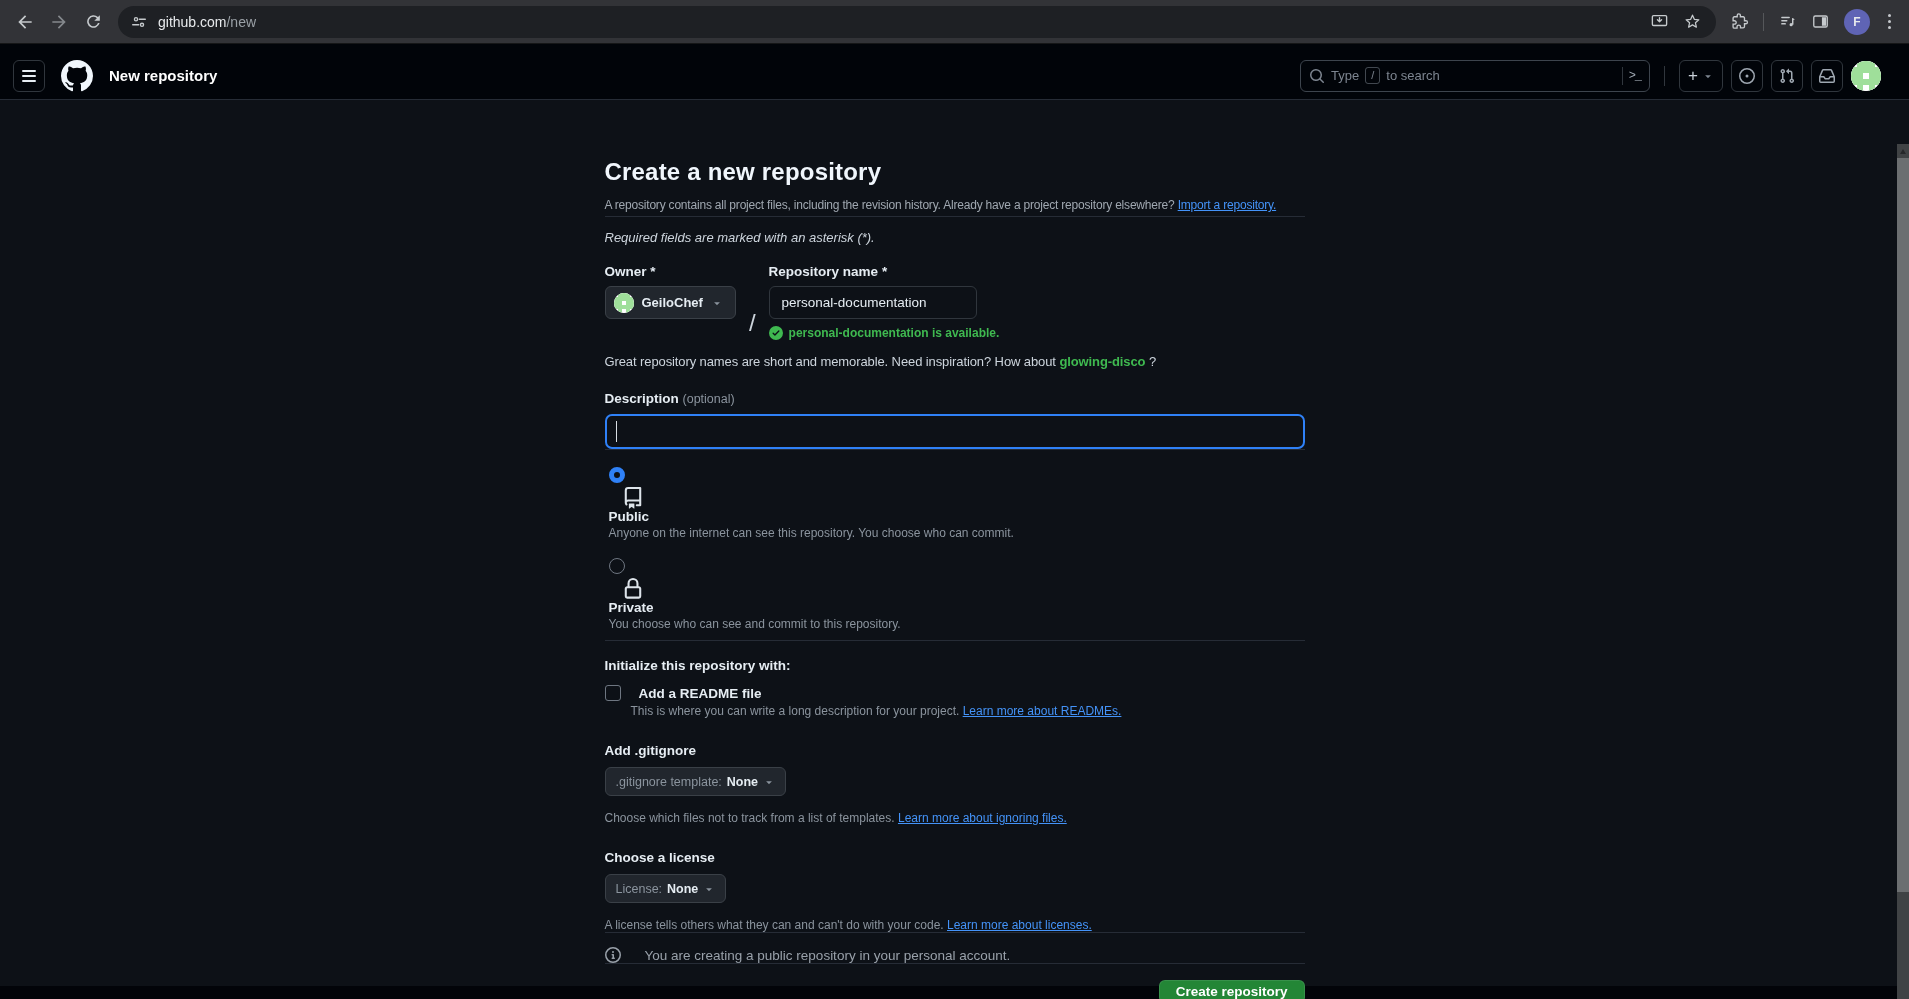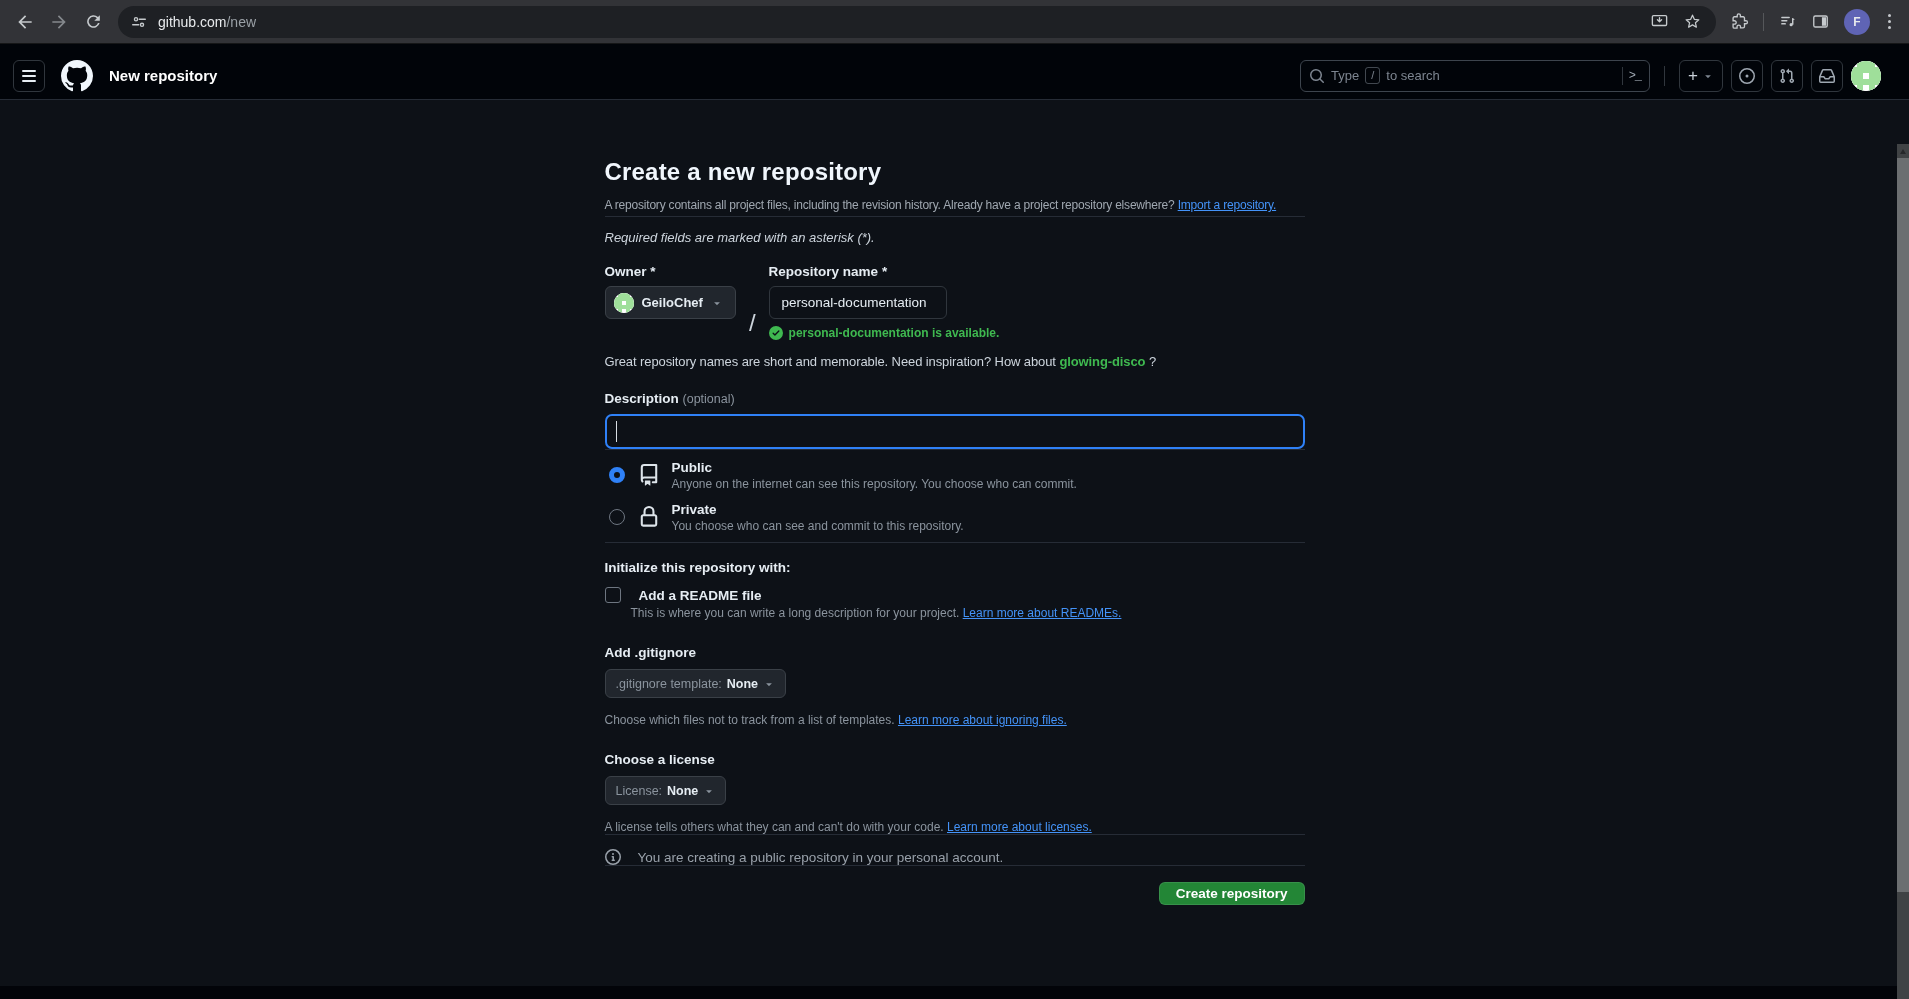--- a/index.html
+++ b/index.html
@@ -57,38 +57,38 @@
   .required-note { margin-top:13px; font-style:italic; font-size:13px; color:#cdd5dd; }
 
   .name-row { display:flex; margin-top:19px; align-items:flex-start; }
   .field-label { font-size:13.5px; font-weight:700; color:#e6edf3; }
   .owner-btn { margin-top:7px; height:33px; padding:0 12px 0 8px; display:inline-flex; align-items:center;
                gap:8px; background:#21262d; border:1px solid #3a4047; border-radius:6px;
                color:#e6edf3; font-weight:700; font-size:13px; }
   .avatar20 { width:20px; height:20px; border-radius:50%; overflow:hidden; background:#fff; }
   .slash-sep { font-size:24px; font-weight:300; color:#cdd5dd; margin:0 13px; align-self:flex-end; padding-bottom:3px; }
   .repo-col { display:flex; flex-direction:column; }
-  .repo-input { margin-top:7px; width:178px; height:33px; background:#0d1117; border:1px solid #30363d;
+  .repo-input { margin-top:7px; width:208px; height:33px; background:#0d1117; border:1px solid #30363d;
                 border-radius:6px; color:#e6edf3; padding:0 12px; font-size:13.5px; outline:none; }
   .avail { margin-top:7px; display:flex; align-items:center; gap:6px;
            color:#3fb950; font-size:12px; font-weight:700; }
   .suggest { margin-top:14px; font-size:13px; letter-spacing:-0.1px; color:#cdd5dd; }
   .suggest .green { color:#3fb950; font-weight:700; }
 
   .desc-label { margin-top:22px; font-size:13.5px; }
   .desc-label .opt { font-weight:400; color:#8b949e; font-size:12.5px; }
   .desc-input-wrap { position:relative; margin-top:8px; }
   .desc-input { width:700px; height:35px; background:#0d1117; border:2px solid #2f81f7;
                 border-radius:7px; color:#e6edf3; padding:0 12px; font-size:13.5px; outline:none; }
   .caret-bar { position:absolute; left:11px; top:7px; width:1px; height:21px; background:#d7dde3;
                animation: blink 1.1s steps(1) infinite; }
   @keyframes blink { 50% { opacity:0; } }
 
   .div-2 { margin-top:33px; }
-  .vis-row { display:flex; align-items:flex-start; padding:10px 4px 9px 4px; }
+  .vis-row { display:flex; align-items:flex-start; padding:10px 4px 9px 4px;flex-direction:column; }
   .radio { width:16px; height:16px; border-radius:50%; border:1px solid #6e7681; background:transparent;
            flex:0 0 auto; margin-top:7px; }
   .radio.checked { border:5px solid #2f81f7; background:#0d1117; }
   .vis-icon { margin:4px 12px 0 13px; color:#dde4ea; flex:0 0 auto; }
   .vis-label { font-size:13.5px; font-weight:700; color:#e6edf3; }
   .vis-desc { margin-top:2px; font-size:12px; color:#8b949e; }
   .div-3 { margin-top:8px; }
 
   .init-heading { margin-top:17px; font-size:13.5px; font-weight:700; }
   .cb-row { margin-top:12px; display:flex; align-items:center; gap:18px; }
@@ -97,21 +97,21 @@
   .cb-desc { margin:3px 0 0 26px; font-size:12px; color:#8b949e; }
 
   .sec-heading { margin-top:25px; font-size:13.5px; font-weight:700; }
   .select-btn { margin-top:9px; height:29px; padding:0 10px; font-size:12.5px; background:#21262d;
                 border:1px solid #3a4047; border-radius:6px; color:#8b949e; display:inline-flex;
                 gap:5px; align-items:center; }
   .select-btn .val { color:#e6edf3; font-weight:700; }
   .sec-note { margin-top:15px; font-size:12px; color:#8b949e; }
 
   .div-4 { margin-top:21px; }
-  .info-row { margin-top:14px; display:flex; align-items:center; gap:17px; color:#99a1aa; font-size:13.5px; }
+  .info-row { margin-top:14px; display:flex; align-items:center; gap:24px; color:#99a1aa; font-size:13.5px; }
   .div-5 { margin-top:15px; }
   .submit-row { margin-top:16px; display:flex; justify-content:flex-end; }
   .btn-primary { height:23px; padding:0 16px; font-size:13.5px; font-weight:700; color:#ffffff;
                  background:#238636; border:1px solid rgba(240,246,252,.1); border-radius:6px;
                  font-family:"Liberation Sans", sans-serif; }
 
   .footer-strip { width:100%; height:13px; background:#020409; }
 
   
   .scrollbar { position:absolute; top:44px; right:0; width:12px; height:955px; background:#404345; z-index:10; }

